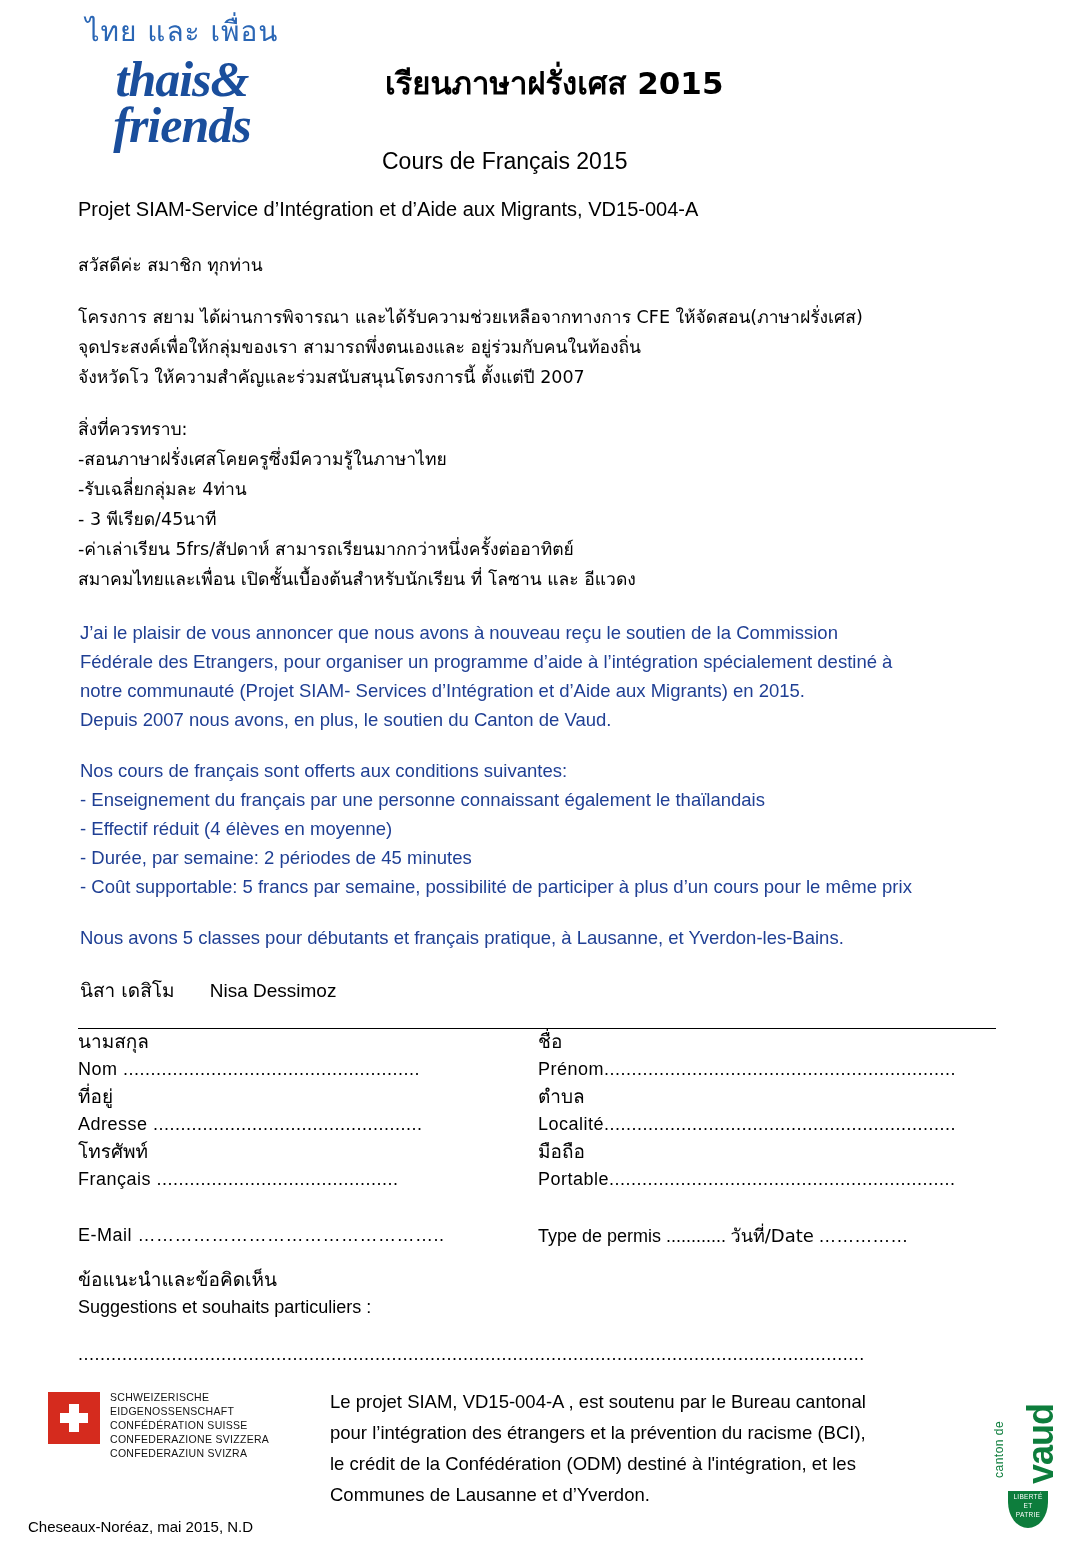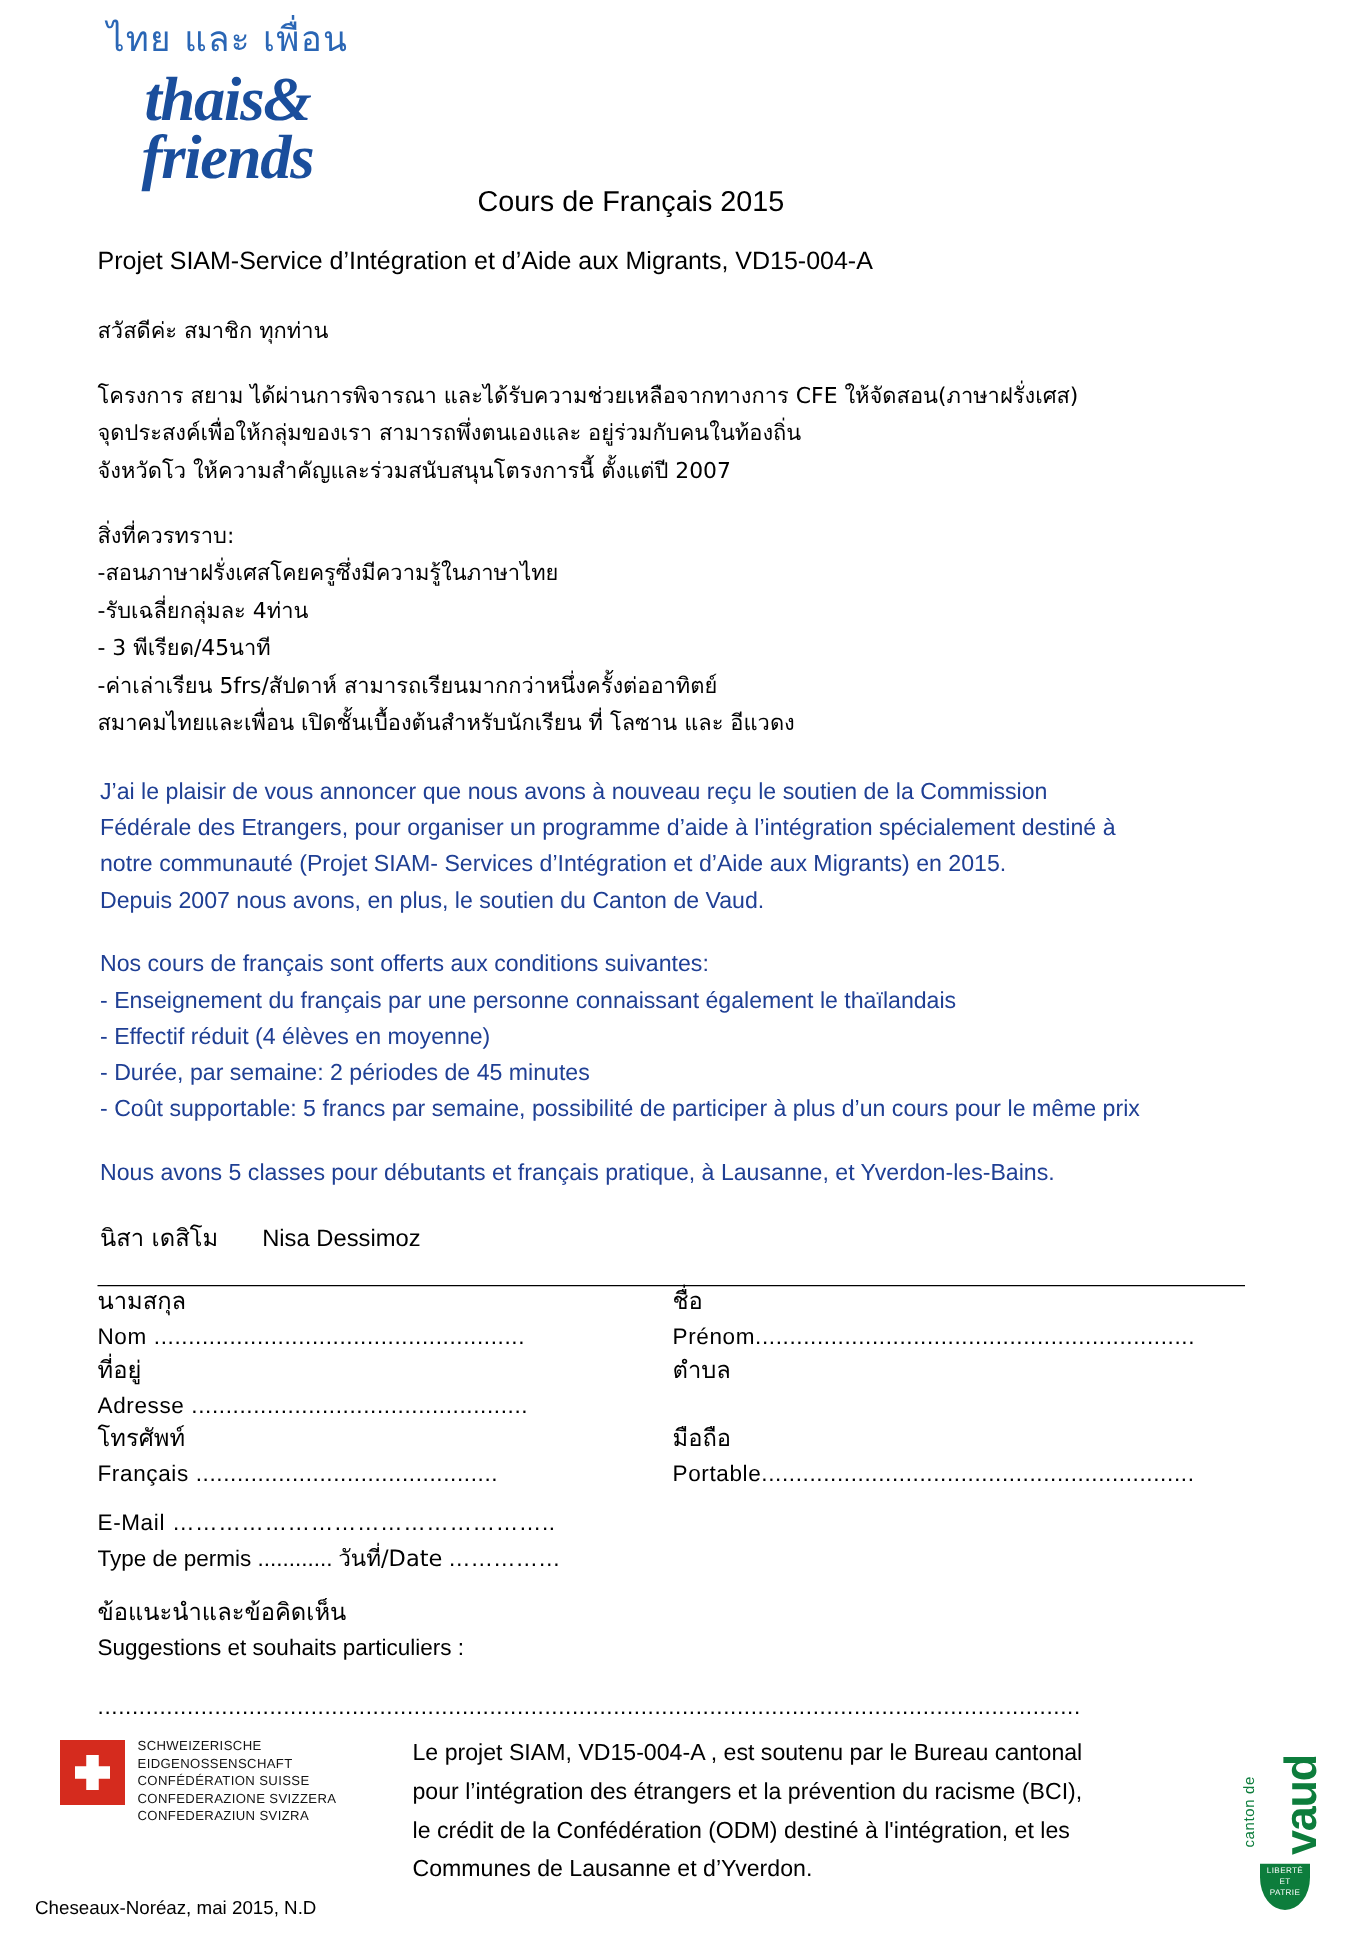--- a/index.html
+++ b/index.html
@@ -112,21 +112,21 @@
     font-size: 19px;
     line-height: 27px;
   }
   .lbl-lat {
     font-size: 18px;
     line-height: 28px;
     white-space: nowrap;
     overflow: hidden;
   }
   .dots { letter-spacing: 0.5px; }
-  .email-row { margin-top: 11px; flex-direction: column; }
+  .email-row { margin-top: 28px; }
   .permis .th-inline {
     font-family: "DejaVu Sans", sans-serif;
     font-size: 18px;
   }
   .suggest-th {
     font-family: "DejaVu Sans", sans-serif;
     font-size: 19px;
     line-height: 30px;
     margin-top: 14px;
   }
@@ -212,20 +212,21 @@
 <div class="page">
 
   <div class="header">
 
     <div class="logo">
       <div class="thai-line">ไทย และ เพื่อน</div>
       <div class="big1">thais&amp;</div>
       <div class="big2">friends</div>
     </div>
 
+    <div class="title-th">เรียนภาษาฝรั่งเศส 2015</div>
     <div class="title-fr">Cours de Français 2015</div>
   </div>
 
   <div class="subtitle">Projet SIAM-Service d’Intégration et d’Aide aux Migrants, VD15-004-A</div>
 
   <div class="thai-block">
     <p>สวัสดีค่ะ สมาชิก ทุกท่าน</p>
     <div class="gap"></div>
     <p>โครงการ สยาม ได้ผ่านการพิจารณา และได้รับความช่วยเหลือจากทางการ CFE ให้จัดสอน(ภาษาฝรั่งเศส)</p>
     <p>จุดประสงค์เพื่อให้กลุ่มของเรา สามารถพึ่งตนเองและ อยู่ร่วมกับคนในท้องถิ่น</p>
@@ -274,20 +275,21 @@
       </div>
     </div>
 
     <div class="form-row">
       <div class="form-col">
         <div class="lbl-th">ที่อยู่</div>
         <div class="lbl-lat dots">Adresse .................................................</div>
       </div>
       <div class="form-col">
         <div class="lbl-th">ตำบล</div>
+        <div class="lbl-lat dots">Localité................................................................</div>
       </div>
     </div>
 
     <div class="form-row">
       <div class="form-col">
         <div class="lbl-th">โทรศัพท์</div>
         <div class="lbl-lat dots">Français ............................................</div>
       </div>
       <div class="form-col">
         <div class="lbl-th">มือถือ</div>

